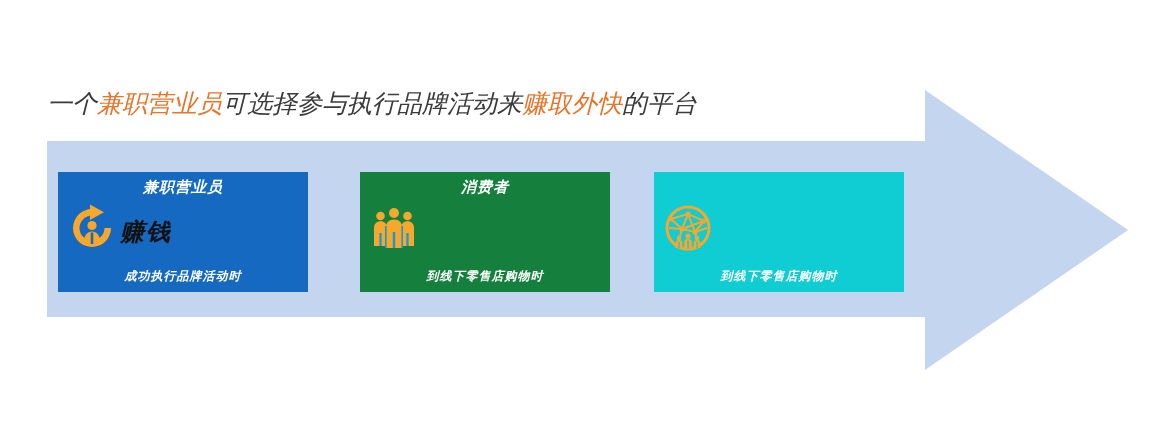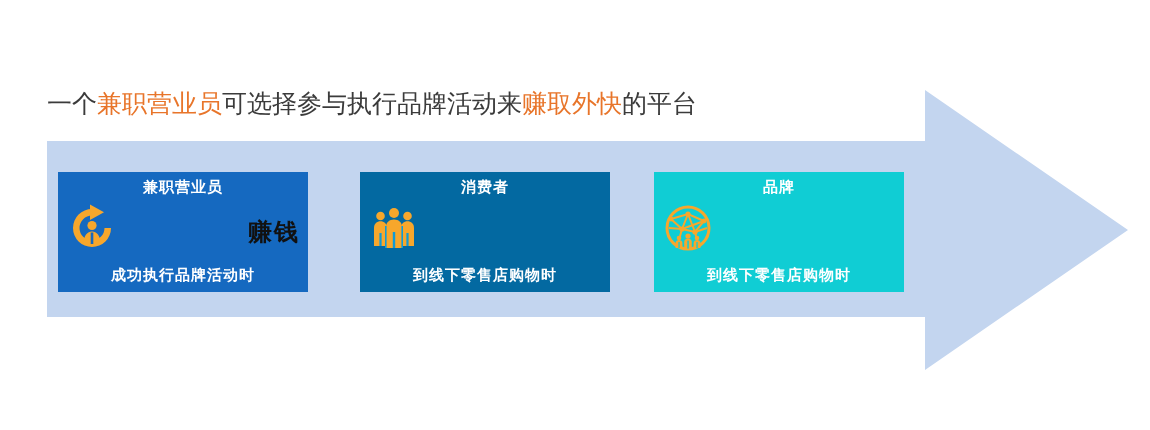--- a/index.html
+++ b/index.html
@@ -14,20 +14,21 @@
     overflow: hidden;
     font-family: "DejaVu Sans", "Liberation Sans", sans-serif;
   }
 
   #stage {
     position: absolute;
     left: 0; top: 0;
     width: 1150px;
     height: 348px;
     background: #ffffff;
+    font-style: italic;
   }
 
   
   #arrow-layer {
     position: absolute;
     left: 0; top: 0;
     width: 1150px;
     height: 430px;
   }
 
@@ -77,34 +78,34 @@
     color: #ffffff;
     font-family: "DejaVu Serif", "Liberation Serif", serif;
     font-weight: bold;
     letter-spacing: 1px;
   }
   .card-headline {
     position: absolute;
     left: 62px;
     right: 8px;
     top: 44px;
-    text-align: right;
+    text-align: left;
     font-size: 24px;
     color: #111111;
     font-family: "DejaVu Serif", "Liberation Serif", serif;
     font-weight: bold;
     letter-spacing: 2px;
   }
   .card-footer {
     position: absolute;
     left: 0;
     right: 0;
     bottom: 7px;
     text-align: center;
-    font-size: 15px;
+    font-size: 12px;
     color: #ffffff;
     font-family: "DejaVu Serif", "Liberation Serif", serif;
     font-weight: bold;
     letter-spacing: 1px;
     margin-top: 19px;
   }
   .card-icon {
     position: absolute;
     left: 8px;
     top: 30px;
@@ -140,21 +141,21 @@
           <circle cx="26" cy="23.5" r="4.6" fill="#f7a72c"></circle>
 
           <path d="M17.5 42 C17.5 33.5 21.5 29.5 26 29.5 C30.5 29.5 34.5 33.5 34.5 42 Z" fill="#f7a72c"></path>
           <rect x="24.7" y="30.5" width="2.6" height="11.5" fill="#1569c0"></rect>
         </svg>
       </div>
       <div class="card-headline">赚钱</div>
       <div class="card-footer">成功执行品牌活动时</div>
     </div>
 
-    <div class="card" id="card-1" style="background:#0369a1;">
+    <div class="card" id="card-1" style="background:#15803d;">
       <div class="card-title">消费者</div>
       <div class="card-icon">
         <svg width="52" height="52" viewBox="0 0 52 52">
 
           <circle cx="12.5" cy="14" r="4.3" fill="#f7a72c"></circle>
           <path d="M6 44 L6 26 C6 21.5 9 19.2 12.5 19.2 C16 19.2 19 21.5 19 26 L19 44 Z" fill="#f7a72c"></path>
           <rect x="11.4" y="31" width="2.2" height="13" fill="#0f9bd7"></rect>
 
           <circle cx="39.5" cy="14" r="4.3" fill="#f7a72c"></circle>
           <path d="M33 44 L33 26 C33 21.5 36 19.2 39.5 19.2 C43 19.2 46 21.5 46 26 L46 44 Z" fill="#f7a72c"></path>
@@ -164,21 +165,20 @@
           <path d="M18 46 L18 25 C18 20.3 21.6 17.6 26 17.6 C30.4 17.6 34 20.3 34 25 L34 46 Z" fill="#f7a72c"></path>
           <rect x="24.8" y="30" width="2.4" height="16" fill="#0f9bd7"></rect>
           <rect x="17" y="24" width="1.6" height="22" fill="#0f9bd7"></rect>
           <rect x="33.4" y="24" width="1.6" height="22" fill="#0f9bd7"></rect>
         </svg>
       </div>
       <div class="card-footer">到线下零售店购物时</div>
     </div>
 
     <div class="card" id="card-2" style="background:#10cdd4;">
-      <div class="card-title">品牌</div>
       <div class="card-icon">
         <svg width="52" height="52" viewBox="0 0 52 52">
           <circle cx="26" cy="26" r="21" fill="none" stroke="#f7a72c" stroke-width="3"></circle>
 
           <g stroke="#f7a72c" stroke-width="2" fill="none">
             <path d="M9 17 L26 12 L42 19"></path>
             <path d="M9 17 L20 27 L26 12"></path>
             <path d="M20 27 L42 19"></path>
             <path d="M20 27 L33 30 L42 19"></path>
             <path d="M26 12 L33 30"></path>

